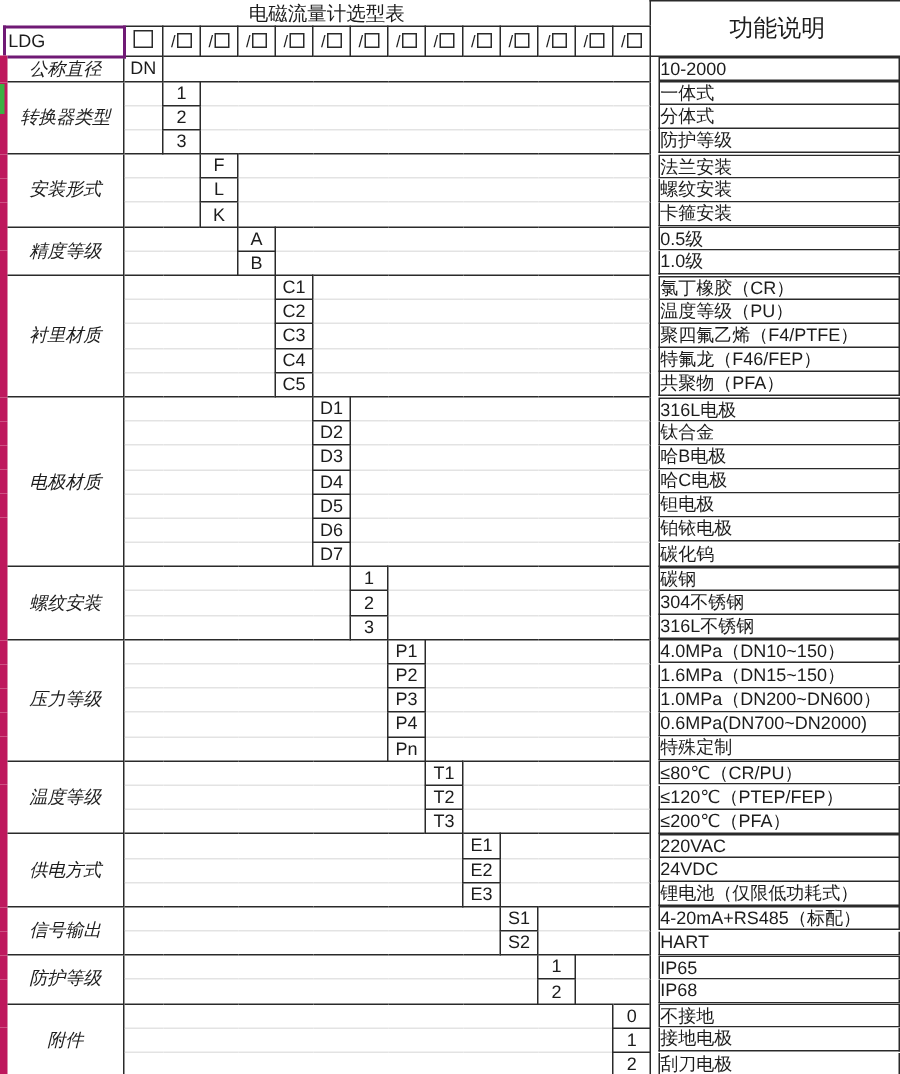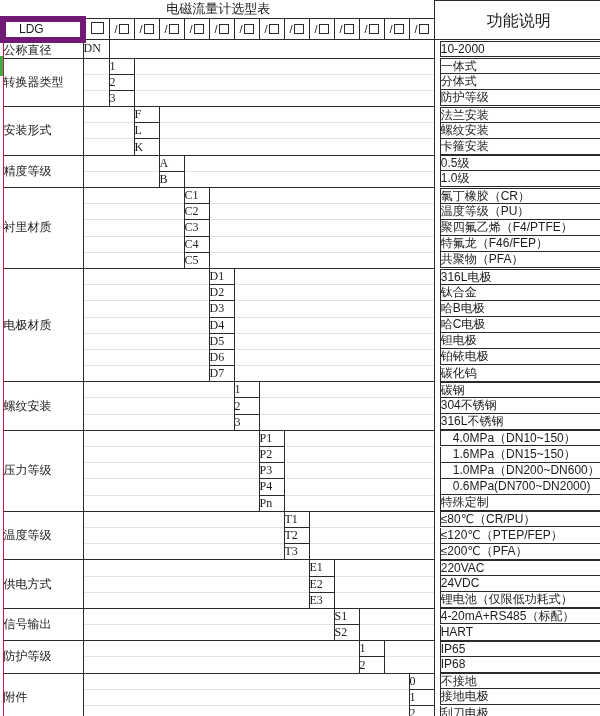--- a/index.html
+++ b/index.html
@@ -6,35 +6,35 @@
   body{font-family:"Liberation Sans","DejaVu Sans",sans-serif;color:#1c1c1c;}
   .wrap{position:relative;width:600px;margin:0;}
   table.sel{width:600px;table-layout:fixed;border-collapse:collapse;
             border-right:1px solid #2a2a2a;border-bottom:2px solid #2a2a2a;}
   col.c-label{width:80px;} col.c-dn{width:26px;} col.c-slot{width:25px;} col.c-desc{width:169px;}
   td{padding:0;font-size:12px;line-height:15px;vertical-align:middle;overflow:hidden;white-space:nowrap;}
   tr.t-title{height:17px;} tr.t-ldg{height:20px;} tr.data{height:16.2px;}
   td.title{text-align:center;font-size:13px;border-bottom:1px solid #2a2a2a;}
   td.funchead{text-align:center;font-size:16px;border-left:1px solid #2a2a2a;
               border-top:1px solid #2a2a2a;border-bottom:1px solid #2a2a2a;}
-  td.ldg{border:6px solid #701a75;padding-left:13px;text-align:left;margin-top:20px;}
+  td.ldg{border:2px solid #701a75;padding-left:2px;text-align:left;margin-top:20px;}
   td.boxcell,td.slot{border:1px solid #2a2a2a;text-align:center;}
   .sq{display:inline-block;width:11px;height:10px;border:1px solid #2a2a2a;vertical-align:-1px;background:#fff;}
   .sq.small{width:8px;height:8px;}
   .slash{font-size:11px;margin-right:1px;}
-  td.label{border-left:1px solid #be185d;border-right:1px solid #2a2a2a;border-top:1px solid #2a2a2a;
-           vertical-align:middle;}
-  td.code{border:1px solid #2a2a2a;text-align:left;font-family:Liberation Serif, serif;}
+  td.label{border-left:5px solid #be185d;border-right:1px solid #2a2a2a;border-top:1px solid #2a2a2a;
+           text-align:center;vertical-align:middle;font-style:italic;}
+  td.code{border:1px solid #2a2a2a;text-align:center;}
   td.fill{border-top:1px solid #e3e3e3;}
   tr.blk-first td.fill{border-top:1px solid #2a2a2a;}
   td.desc{border-left:1px solid #2a2a2a;vertical-align:middle;}
   .dbox{margin:0 2px 0 5px;border:1px solid #2a2a2a;border-top:none;
         text-align:left;line-height:15px;height:15px;overflow:hidden;white-space:nowrap;}
   tr.blk-first .dbox{border-top:1px solid #2a2a2a;height:14px;}
-  .dbox.left{text-align:left;padding-left:12px;}
+  .dbox.left{text-align:left;padding-left:0;}
   .marker{position:absolute;left:0;width:3px;}
 </style>
 </head>
 <body>
 
 <div class="wrap">
   <div class="marker" style="top: 56px; height: 20px; background: rgb(60, 176, 67);"></div>
   <table class="sel">
     <colgroup>
       <col class="c-label">

